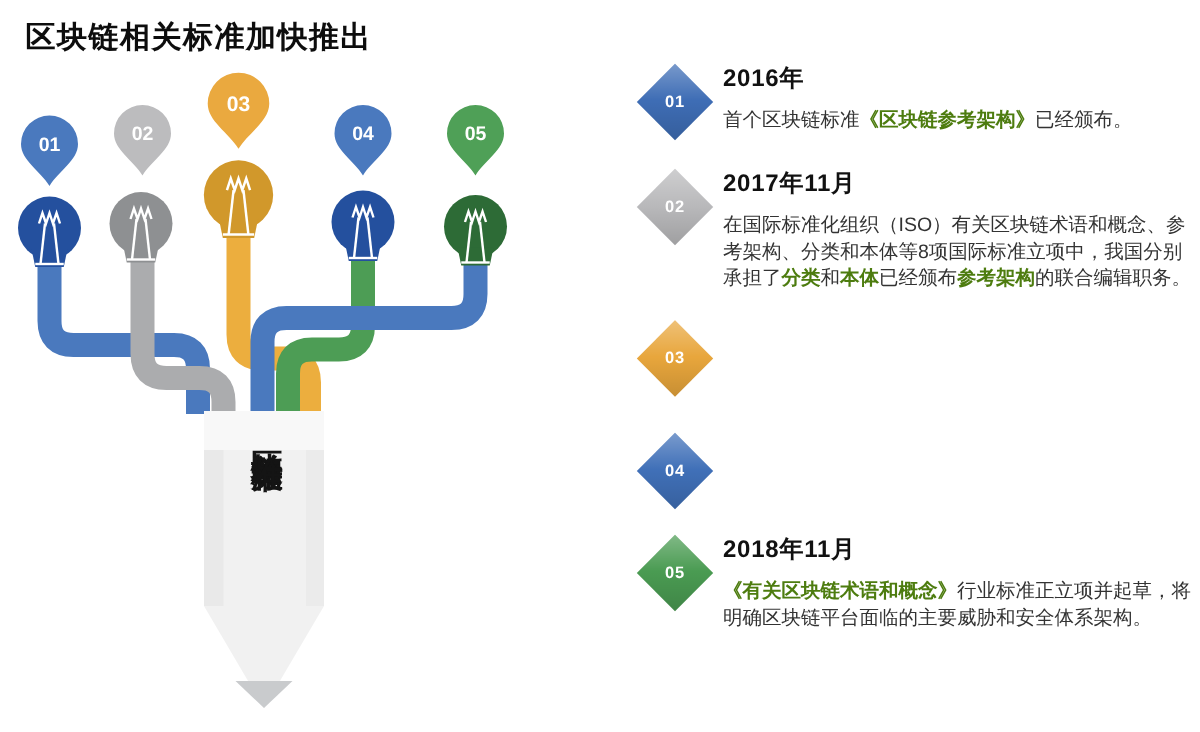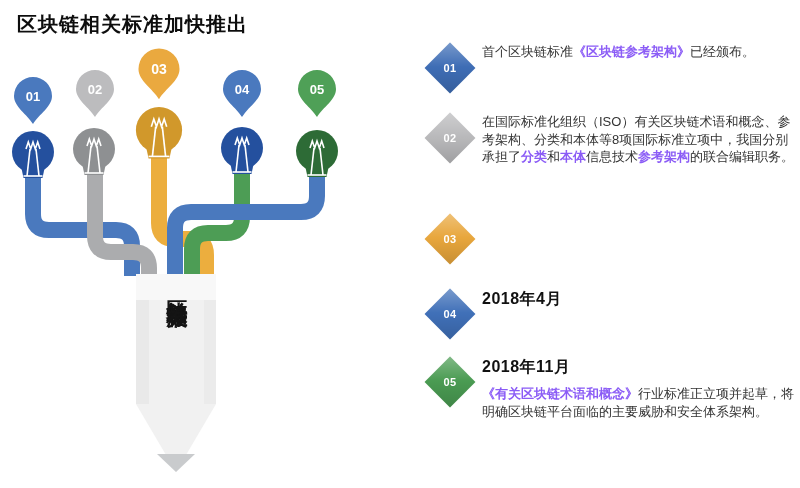--- a/index.html
+++ b/index.html
@@ -37,21 +37,21 @@
     background:linear-gradient(135deg, rgba(255,255,255,0.30) 0%, rgba(255,255,255,0) 48%, rgba(0,0,0,0.14) 100%);
   }
   .d-num {
     position:absolute; left:0; top:0; width:52px; height:52px;
     display:flex; align-items:center; justify-content:center;
     color:#fff; font-size:11px; font-weight:bold; letter-spacing:0.5px;
   }
   .t-content { margin-left:62px; width:312px; padding-top:1px; }
   .t-date { margin:0 0 8px 0; font-size:16px; font-weight:bold; color:#111; line-height:20px; letter-spacing:0.5px; }
   .t-body { font-size:13px; line-height:17.5px; color:#333; }
-  .t-body .hl { color:#8b5cf6; font-weight:bold; }
+  .t-body .hl { color:#4d7c0f; font-weight:bold; }
   
   .svg-num { font-family:"Liberation Sans","DejaVu Sans",sans-serif; font-weight:bold; fill:#ffffff; }
 </style>
 </head>
 <body>
 
 <div class="canvas">
 
   <h1 class="page-title">区块链相关标准加快推出</h1>
 
@@ -147,48 +147,49 @@
   <div class="pencil-label">区块链相关标准</div>
 
   <div class="timeline">
 
     <div class="t-item t-item-1">
       <div class="diamond-box">
         <div class="diamond" style="background: rgb(62, 109, 181);"></div>
         <div class="d-num">01</div>
       </div>
       <div class="t-content">
+        <h2 class="t-date">2016年</h2>
         <div class="t-body"><span>首个区块链标准</span><span class="hl">《区块链参考架构》</span><span>已经颁布。</span></div>
       </div>
     </div>
 
     <div class="t-item t-item-2">
       <div class="diamond-box">
         <div class="diamond" style="background: rgb(185, 185, 187);"></div>
         <div class="d-num">02</div>
       </div>
       <div class="t-content">
-        <div class="t-body"><span>在国际标准化组织（ISO）有关区块链术语和概念、参考架构、分类和本体等8项国际标准立项中，我国分别承担了</span><span class="hl">分类</span><span>和</span><span class="hl">本体</span><span>信息技术</span><span class="hl">参考架构</span><span>的联合编辑职务。</span></div>
+        <h2 class="t-date">2017年11月</h2>
+        <div class="t-body"><span>在国际标准化组织（ISO）有关区块链术语和概念、参考架构、分类和本体等8项国际标准立项中，我国分别承担了</span><span class="hl">分类</span><span>和</span><span class="hl">本体</span><span>已经颁布</span><span class="hl">参考架构</span><span>的联合编辑职务。</span></div>
       </div>
     </div>
 
     <div class="t-item t-item-3">
       <div class="diamond-box">
         <div class="diamond" style="background: rgb(232, 166, 60);"></div>
         <div class="d-num">03</div>
       </div>
     </div>
 
     <div class="t-item t-item-4">
       <div class="diamond-box">
         <div class="diamond" style="background: rgb(64, 112, 184);"></div>
         <div class="d-num">04</div>
       </div>
       <div class="t-content">
-        <h2 class="t-date">2018年4月</h2>
       </div>
     </div>
 
     <div class="t-item t-item-5">
       <div class="diamond-box">
         <div class="diamond" style="background: rgb(74, 155, 82);"></div>
         <div class="d-num">05</div>
       </div>
       <div class="t-content">
         <h2 class="t-date">2018年11月</h2>

